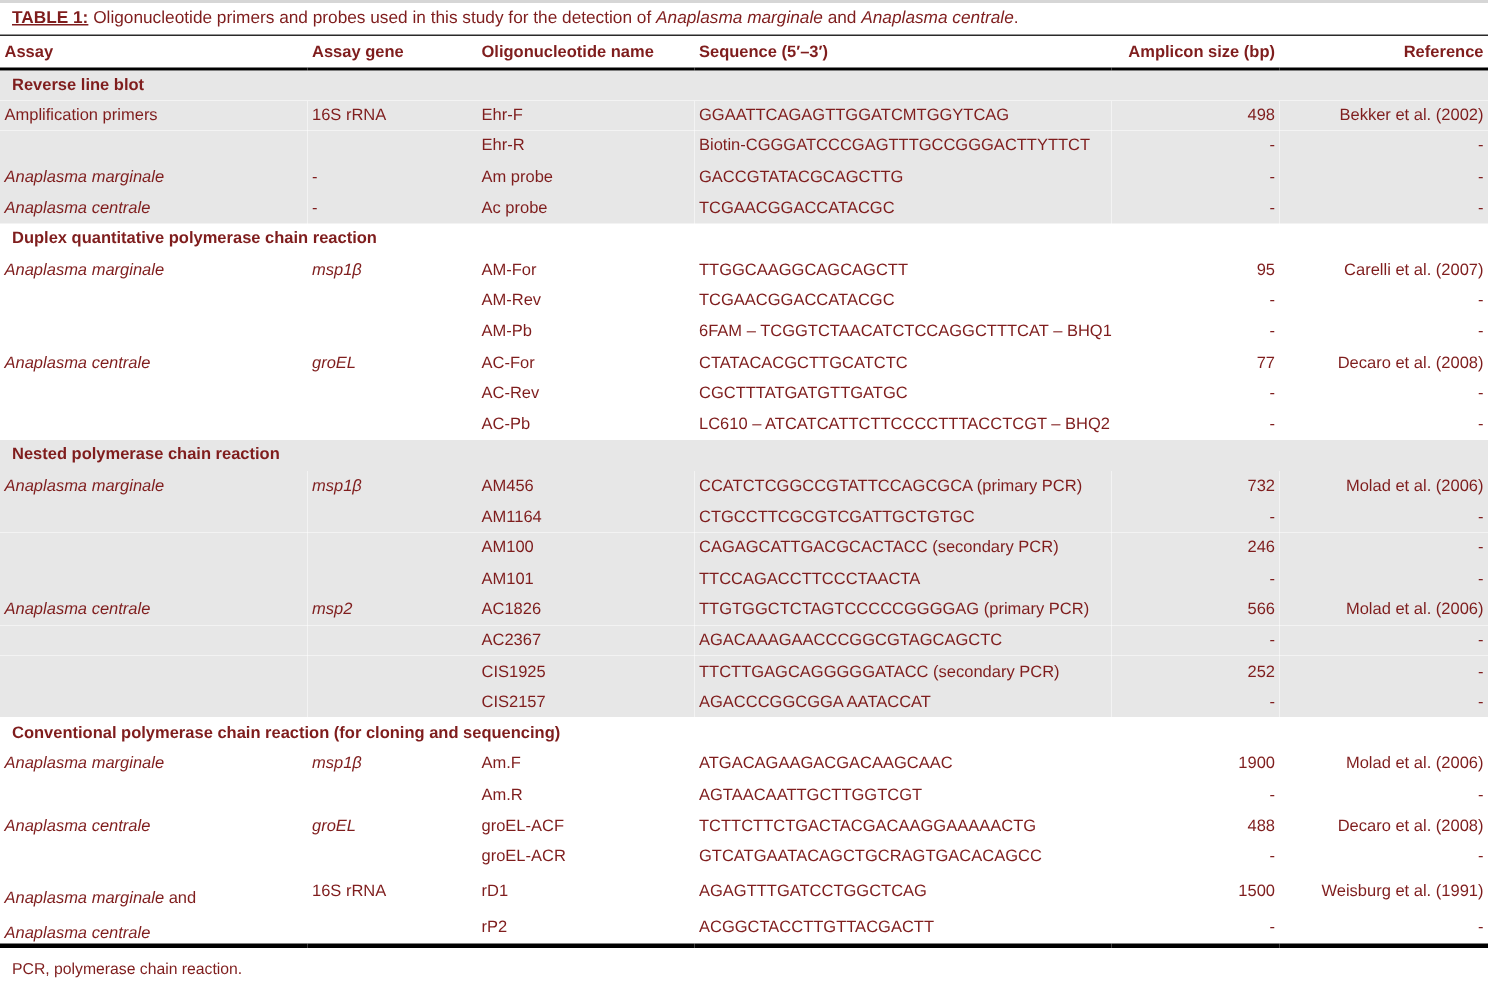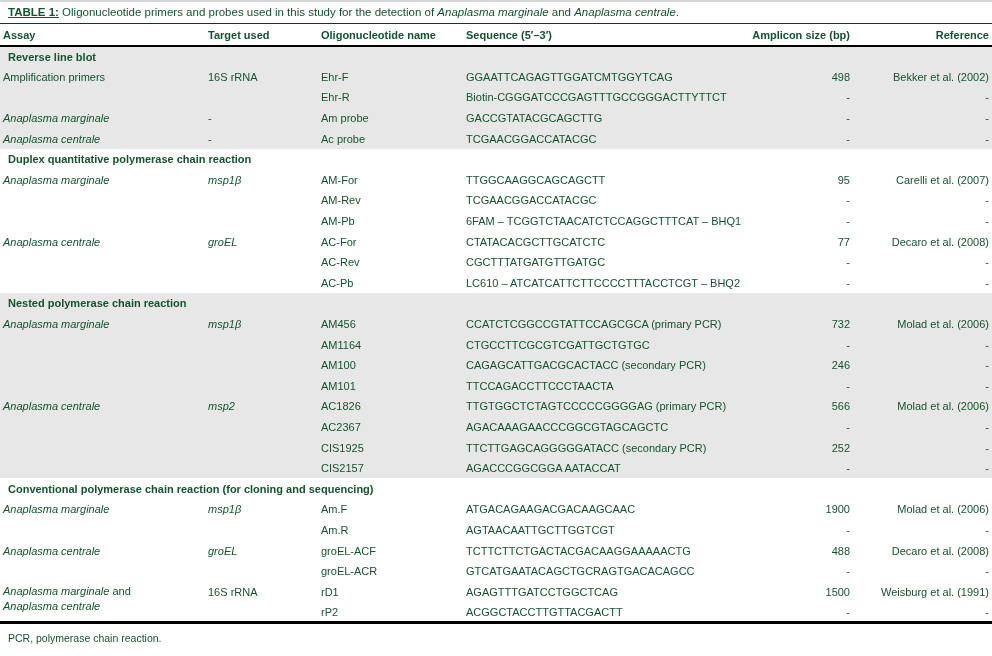--- a/index.html
+++ b/index.html
@@ -1,35 +1,35 @@
 <!DOCTYPE html>
 <html style="--shade: #e7e7e7;"><head>
 <meta charset="utf-8">
 <style>
   :root { --shade:#e7e7e7; }
   * { box-sizing:border-box; }
   body { margin:0; background:#ffffff; }
   .page {
     width:992px; height:656px; background:#ffffff;
-    font-family:"Liberation Sans", sans-serif; color:#14532d;
+    font-family:"Liberation Sans", sans-serif; color:#7f1d1d;
     border-top:2px solid #d6d6d6; overflow:hidden;
   }
   .title { height:22px; line-height:21px; font-size:11.5px; padding-left:8px; border-bottom:1px solid #2a2a2a; white-space:nowrap; }
   .bold-ul { font-weight:700; text-decoration:underline; }
   table { width:992px; border-collapse:collapse; table-layout:fixed; border-bottom:3px solid #000; }
   thead th { font-size:11px; font-weight:700; text-align:left; height:22px; padding:0 3px; border-bottom:2px solid #000; vertical-align:middle; white-space:nowrap; }
   thead th.first { }
   tbody td { font-size:11px; height:20.6px; padding:0 3px; vertical-align:middle; white-space:nowrap; overflow:hidden; }
   td.col-assay { }
   tr.sec td { font-weight:700; padding-left:8px;margin-left:20px; }
   .shaded { background:var(--shade); }
   .it { font-style:italic; }
   .c { text-align:right; }
   td.two-line { vertical-align:top; padding-top:3px; }
-  td.two-line .ln { line-height:14.5px; height:14.5px; }
+  td.two-line .ln { line-height:14.5px; height:14.5px;margin-top:8px; }
   .footnote { font-size:10.5px; padding:8px 12px 0 8px; }
 </style>
 </head>
 <body>
 
 <div class="page">
   <div class="title">
     <span class="bold-ul">TABLE 1:</span><span id="title-segs"><span> Oligonucleotide primers and probes used in this study for the detection of </span><span class="it">Anaplasma marginale</span><span> and </span><span class="it">Anaplasma centrale</span><span>.</span></span>
   </div>
   <table>
@@ -37,21 +37,21 @@
       <col style="width:205px">
         <col style="width:113px">
         <col style="width:145px">
         <col style="width:278px">
         <col style="width:112px">
         <col style="width:139px">
     </colgroup>
     <thead>
       <tr id="header-row">
           <th class="first">Assay</th>
-          <th>Target used</th>
+          <th>Assay gene</th>
           <th>Oligonucleotide name</th>
           <th>Sequence (5′–3′)</th>
           <th class="c">Amplicon size (bp)</th>
           <th class="c">Reference</th>
         </tr>
     </thead>
     <tbody id="tbody">
         <tr class="sec shaded">
           <td colspan="6">Reverse line blot</td>
         </tr>

